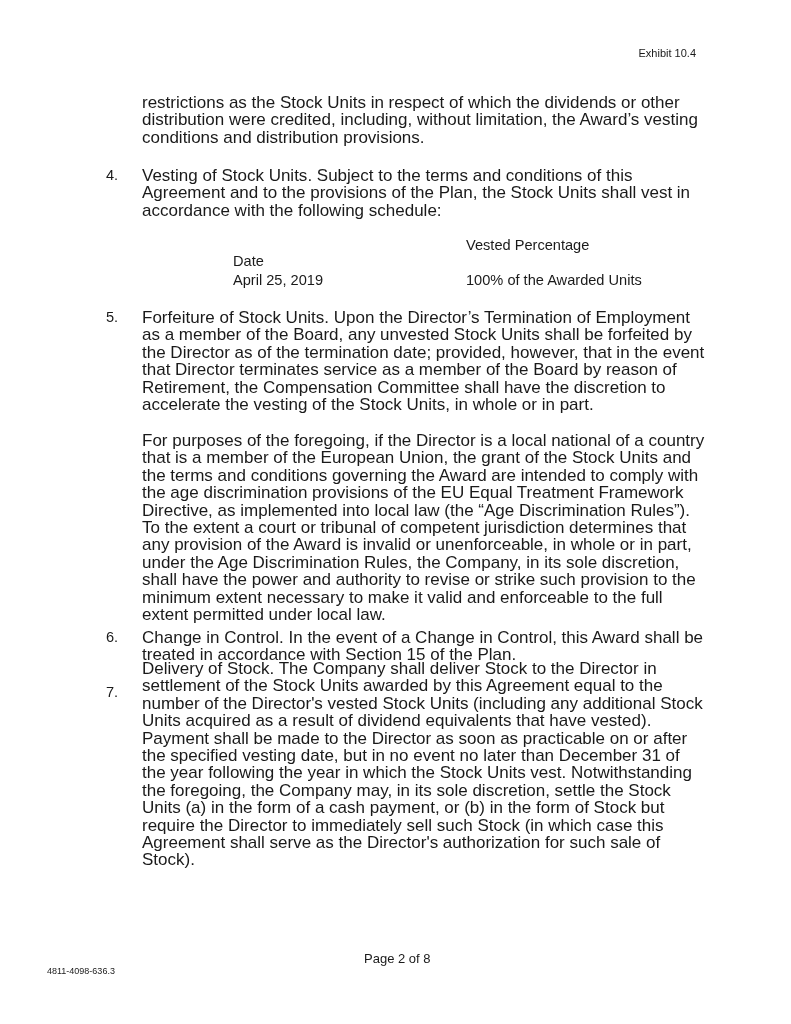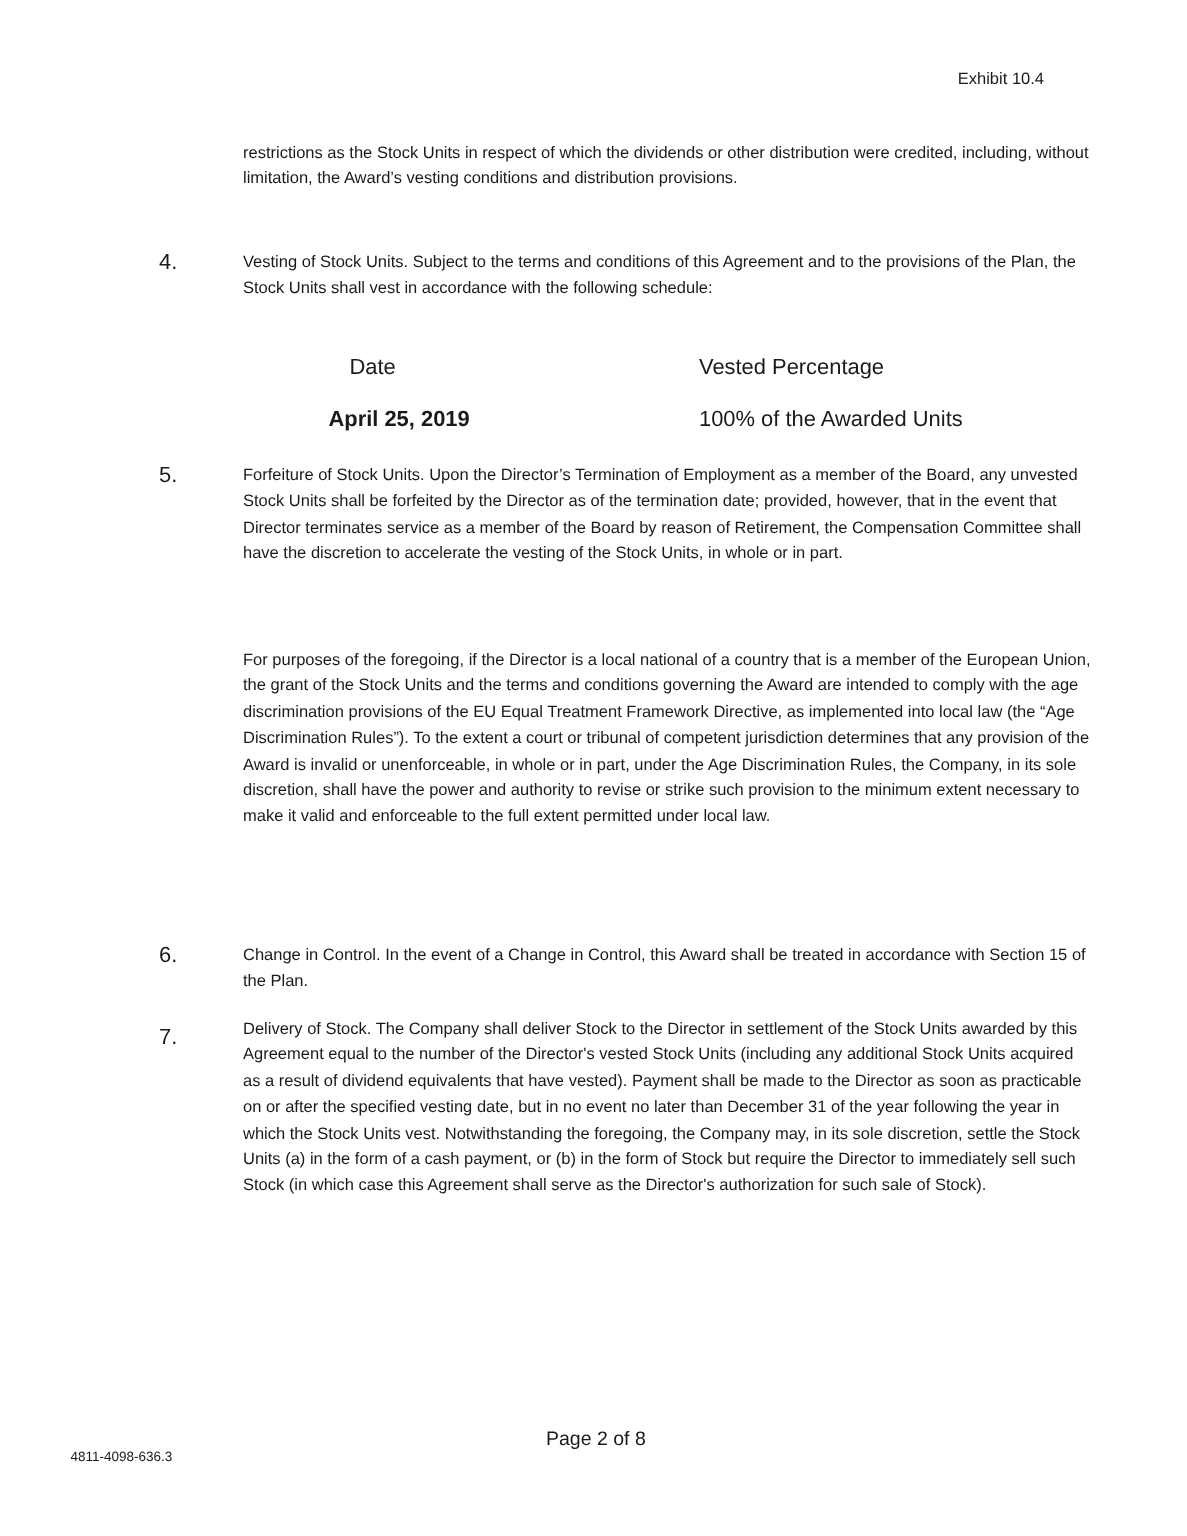--- a/index.html
+++ b/index.html
@@ -3,53 +3,53 @@
 <meta charset="utf-8">
 <style>
   html, body { margin: 0; padding: 0; background: #ffffff; }
   body {
     width: 791px; height: 1024px; position: relative; overflow: hidden;
     font-family: "Liberation Sans", sans-serif; color: #1a1a1a;
   }
   .abs { position: absolute; }
   .exhibit { top: 47px; right: 95px; font-size: 11px; }
   .num { position: absolute; left: 106px; font-size: 14.6px; }
-  .body-text { position: absolute; left: 142px; width: 565px; font-size: 11px; line-height: 17.4px; margin-left: 20px; }
+  .body-text { position: absolute; left: 142px; width: 565px; font-size: 17px; line-height: 17.4px; }
   .u { text-underline-offset: 2px; }
   .sched { position: absolute; font-size: 14.6px; }
   .footer-page { top: 951px; left: 364px; font-size: 13px; }
   .footer-id { top: 966px; left: 47px; font-size: 9px; }
 </style>
 </head>
 <body>
 
 <div class="abs exhibit">Exhibit 10.4</div>
 
 <div class="body-text" style="top:94px;">restrictions as the Stock Units in respect of which the dividends or other distribution were credited, including, without limitation, the Award’s vesting conditions and distribution provisions.</div>
 
 <div class="num" style="top:167px;">4.</div>
 <div class="body-text" style="top:167px;">
   <span class="u">Vesting of Stock Units</span><span>.  Subject to the terms and conditions of this Agreement and to the provisions of the Plan, the Stock Units shall vest in accordance with the following schedule:</span>
 </div>
 
-<div class="sched u" style="top:237px; left:233px;">Date</div>
+<div class="sched u" style="top:253px; left:233px;">Date</div>
 <div class="sched u" style="top:237px; left:466px;text-align:center;">Vested Percentage</div>
-<div class="sched" style="top:272px; left:219px;font-weight:bold;">April 25, 2019</div>
+<div class="sched" style="top:272px; left:233px;">April 25, 2019</div>
 <div class="sched" style="top:272px; left:466px;">100% of the Awarded Units</div>
 
 <div class="num" style="top:309px;">5.</div>
 <div class="body-text" style="top:309px;">
   <span class="u">Forfeiture of Stock Units</span><span>.  Upon the Director’s Termination of Employment as a member of the Board, any unvested Stock Units shall be forfeited by the Director as of the termination date; provided, however, that in the event that Director terminates service as a member of the Board by reason of Retirement, the Compensation Committee shall have the discretion to accelerate the vesting of the Stock Units, in whole or in part.</span>
 </div>
 <div class="body-text" style="top:432px;">For purposes of the foregoing, if the Director is a local national of a country that is a member of the European Union, the grant of the Stock Units and the terms and conditions governing the Award are intended to comply with the age discrimination provisions of the EU Equal Treatment Framework Directive, as implemented into local law (the “Age Discrimination Rules”).  To the extent a court or tribunal of competent jurisdiction determines that any provision of the Award is invalid or unenforceable, in whole or in part, under the Age Discrimination Rules, the Company, in its sole discretion, shall have the power and authority to revise or strike such provision to the minimum extent necessary to make it valid and enforceable to the full extent permitted under local law.</div>
 
 <div class="num" style="top:629px;">6.</div>
 <div class="body-text" style="top:629px;">
   <span class="u">Change in Control</span><span>.  In the event of a Change in Control, this Award shall be treated in accordance with Section 15 of the Plan.</span>
 </div>
 
 <div class="num" style="top:684px;">7.</div>
-<div class="body-text" style="top:678px;">
+<div class="body-text" style="top:660px;">
   <span class="u">Delivery of Stock</span><span>.   The Company shall deliver Stock to the Director in settlement of the Stock Units awarded by this Agreement equal to the number of the Director's vested Stock Units (including any additional Stock Units acquired as a result of dividend equivalents that have vested).  Payment shall be made to the Director as soon as practicable on or after the specified vesting date, but in no event no later than December 31 of the year following the year in which the Stock Units vest.  Notwithstanding the foregoing, the Company may, in its sole discretion, settle the Stock Units (a) in the form of a cash payment, or (b) in the form of Stock but require the Director to immediately sell such Stock (in which case this Agreement shall serve as the Director's authorization for such sale of Stock).</span>
 </div>
 
 <div class="abs footer-page">Page 2 of 8</div>
 <div class="abs footer-id">4811-4098-636.3</div>
 
 </body></html>

